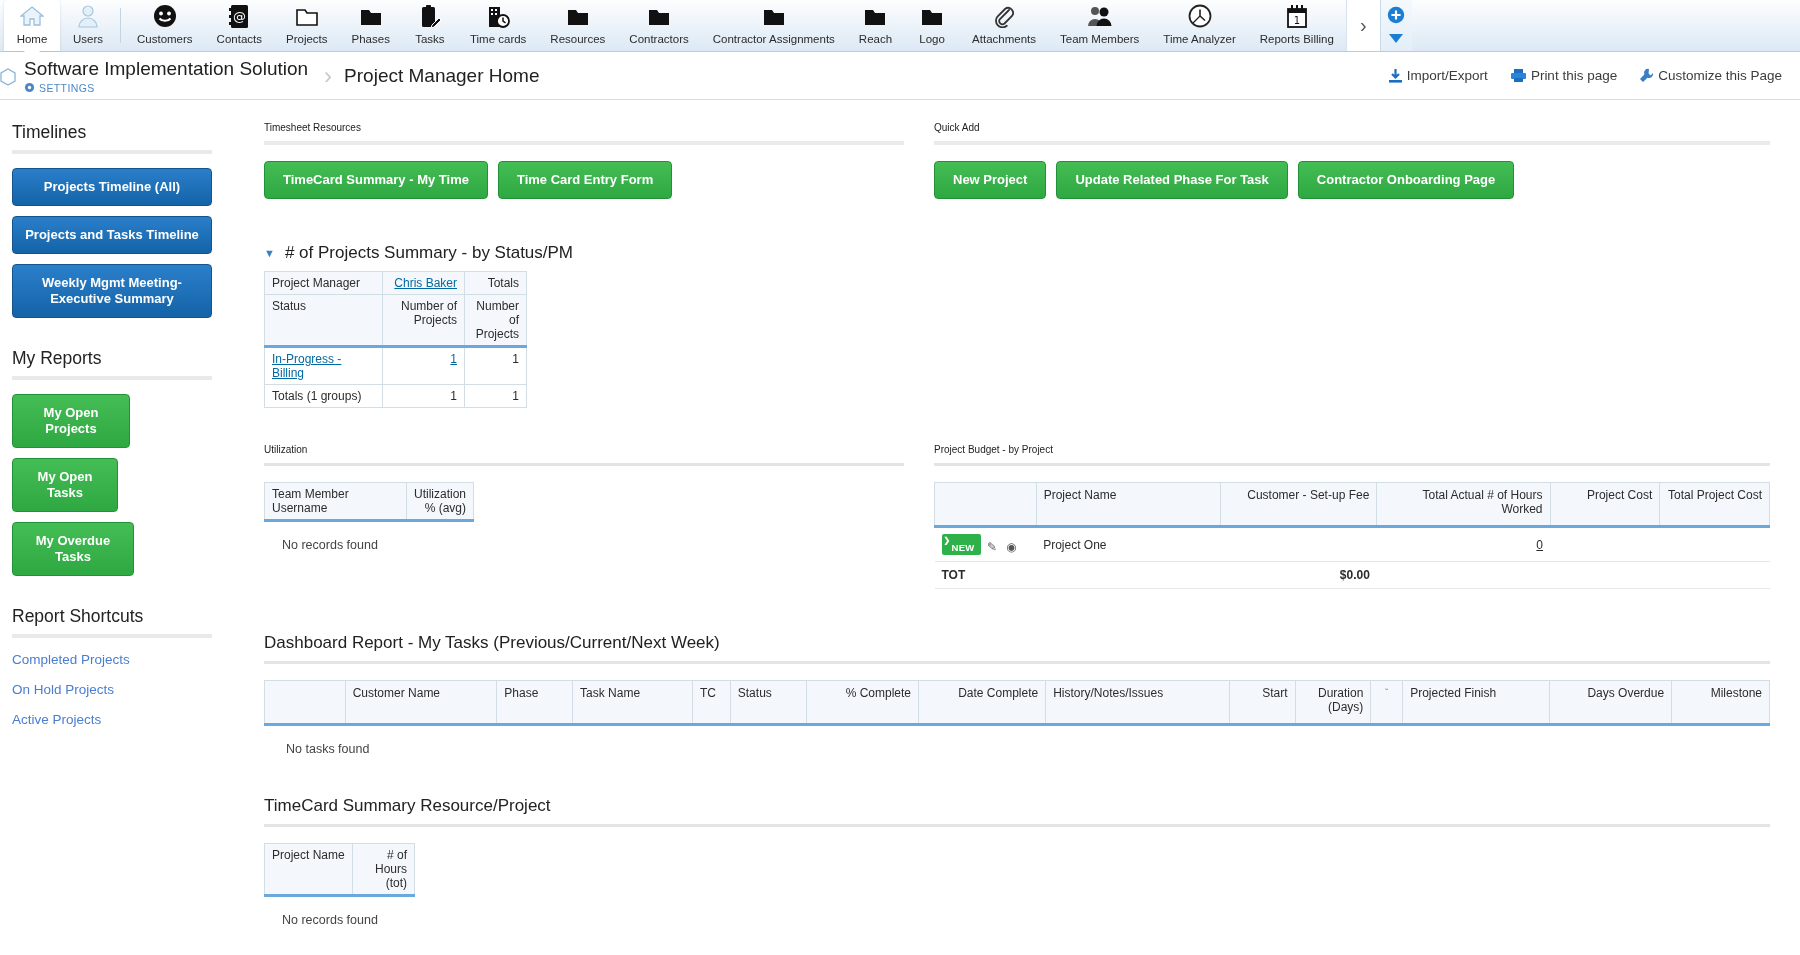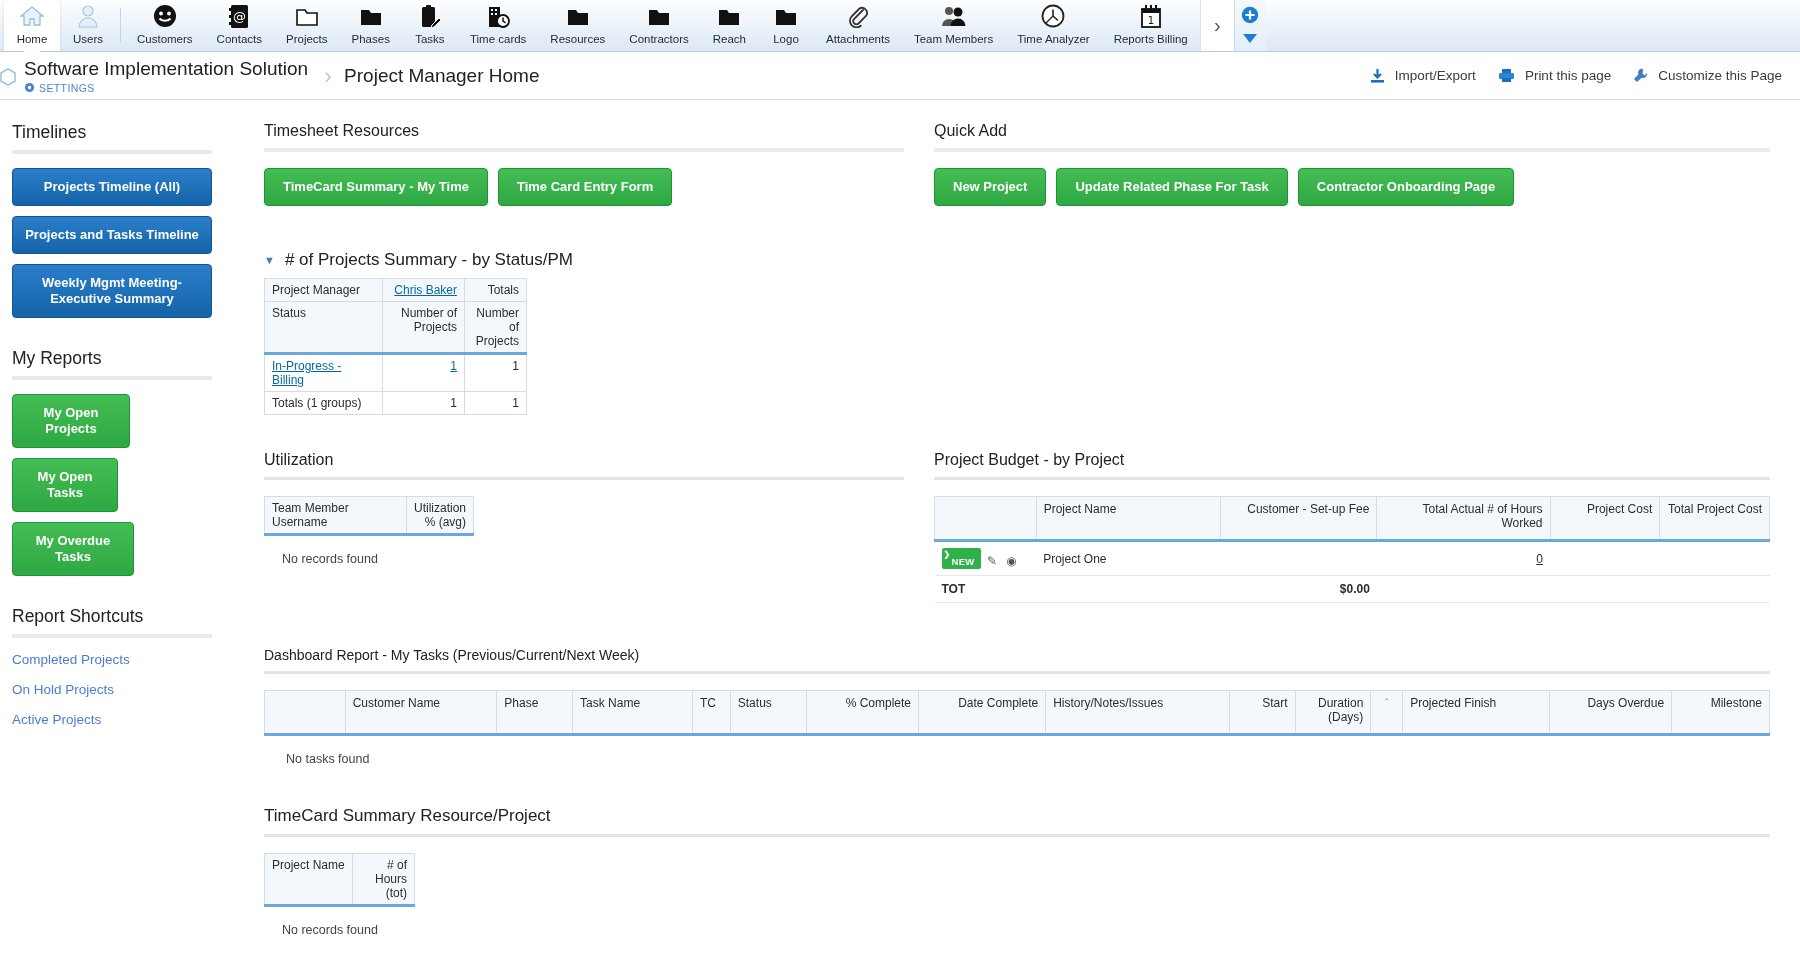--- a/index.html
+++ b/index.html
@@ -118,21 +118,21 @@
   .crumb-sep {
     font-size: 24px; color: #c9c9c9; font-weight: 300;
     margin: 0 12px; line-height: 24px; align-self: center;
   }
   .crumb-second { font-size: 19px; color: #222; align-self: center; white-space: nowrap; }
 
   .header-actions {
     margin-left: auto; display: flex; align-items: center; gap: 22px;
     padding-right: 18px; font-size: 13.5px; color: #3c3c3c;
   }
-  .header-action { display: flex; align-items: center; gap: 10px; cursor: pointer; white-space: nowrap; }
+  .header-action { display: flex; align-items: center; gap: 4px; cursor: pointer; white-space: nowrap; }
 
   
   .body-wrap { display: flex; height: calc(955px - 52px - 48px); }
   .sidebar { width: 228px; flex: 0 0 228px; padding: 22px 16px 0 12px; }
   .content { flex: 1 1 auto; padding: 22px 30px 0 36px; position: relative; }
 
   .sec-title { font-size: 17.5px; color: #222; font-weight: 400; }
   .sec-rule { height: 4px; background: #e9e9e9; margin: 7px 0 14px 0; border-radius: 1px; }
 
   .btn {
@@ -147,21 +147,21 @@
 
   .shortcut-link {
     display: block; font-size: 13.5px; color: #4a7dd0; margin-bottom: 15px; cursor: pointer;
   }
 
   
   .cols { display: flex; gap: 30px; }
   .col-left { width: 640px; flex: 0 0 640px; }
   .col-right { flex: 1 1 auto; }
 
-  .panel-title { font-size: 16px; color: #222; }
+  .panel-title { font-size: 10px; color: #222; }
   .panel-rule { height: 4px; background: #eaeaea; margin: 8px 0 16px 0; }
   .panel-rule.thin { height: 3px; background: #e4e4e4; }
 
   .btn-row { display: flex; margin-bottom: 8px; }
 
   .report-head {
     display: flex; align-items: center; gap: 10px;
     font-size: 17px; color: #222; margin-bottom: 8px;
   }
   .tri { color: #3f7fbf; font-size: 11px; line-height: 1; }
@@ -309,20 +309,28 @@
 
   <div class="nav-item">
     <span class="nav-icon">
       <svg width="24" height="22" viewBox="0 0 24 22">
           <path d="M2 5 h8 l2 3 h10 v12 H2 Z" fill="#111"></path>
         </svg>
     </span>
     <span class="nav-label">Contractors</span>
   </div>
 
+  <div class="nav-item">
+    <span class="nav-icon">
+      <svg width="24" height="22" viewBox="0 0 24 22">
+          <path d="M2 5 h8 l2 3 h10 v12 H2 Z" fill="#111"></path>
+        </svg>
+    </span>
+    <span class="nav-label">Contractor Assignments</span>
+  </div>
 
   <div class="nav-item">
     <span class="nav-icon">
       <svg width="24" height="22" viewBox="0 0 24 22">
           <path d="M2 5 h8 l2 3 h10 v12 H2 Z" fill="#111"></path>
         </svg>
     </span>
     <span class="nav-label">Reach</span>
   </div>
 
@@ -582,21 +590,21 @@
               <td class="ta-r bold"></td>
               <td class="ta-r bold"></td>
               <td class="ta-r bold"></td>
             </tr>
           </tbody>
         </table>
       </div>
     </div>
 
     <div style="margin-top:38px;">
-      <div class="panel-title" style="font-size:14px;margin-top:44px;">Dashboard Report - My Tasks (Previous/Current/Next Week)</div>
+      <div class="panel-title" style="font-size:17px;margin-top:44px;">Dashboard Report - My Tasks (Previous/Current/Next Week)</div>
       <div class="panel-rule thin"></div>
       <table class="wide">
         <thead>
           <tr>
             <th style="width:66px;"></th>
             <th class="ta-l" style="width:124px;">Customer Name</th>
             <th class="ta-l" style="width:62px;">Phase</th>
             <th class="ta-l" style="width:98px;">Task Name</th>
             <th class="ta-l" style="width:30px;">TC</th>
             <th class="ta-l" style="width:62px;">Status</th>

